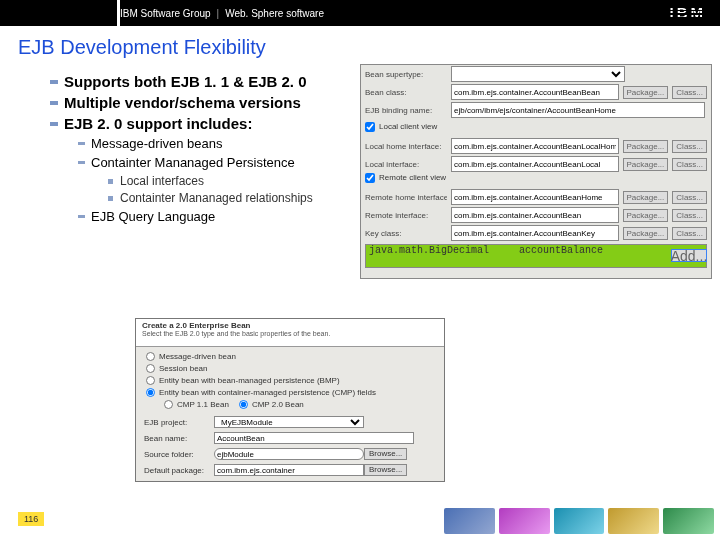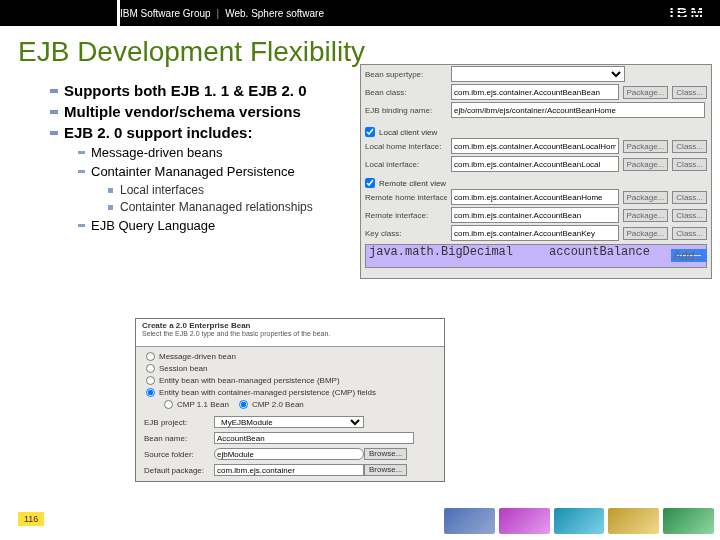--- a/index.html
+++ b/index.html
@@ -38,22 +38,22 @@
     color: #fff;
     background: linear-gradient(
       #fff 0 11%, #000 11% 22%, #fff 22% 33%, #000 33% 44%,
       #fff 44% 55%, #000 55% 66%, #fff 66% 77%, #000 77% 88%, #fff 88% 100%
     );
     -webkit-background-clip: text;
     background-clip: text;
     color: transparent;
   }
   h1.title {
-    color: #4d7c0f;
-    font-size: 28px;
+    color: #1d4ed8;
+    font-size: 20px;
     font-weight: 400;
     margin: 10px 0 14px 18px;
     font-family: Arial, sans-serif;
   }
   .content {
     position: relative;
     padding-left: 50px;
     font-size: 14px;
   }
   .b1 { font-weight: bold; font-size: 15px; margin-bottom: 4px; position: relative; padding-left: 14px; }
@@ -80,31 +80,31 @@
   .dlg-right select, .dlg-right input[type=text] {
     height: 15px; font-size: 8px; border: 1px solid #888; background:#fff;
     font-family: Tahoma, sans-serif; padding: 7px 2px;
   }
   .dlg-right .val { width: 174px; }
   .dlg-right .btn {
     height: 13px; font-size: 8px; background:#ddd; border:1px solid #888;
     padding: 0 3px; display:inline-flex; align-items:center; color:#666;
   }
   .dlg-right .sep-row { height: 3px; }
-  .dlg-right .chk { display:flex; align-items:flex-end; gap:4px; padding-left:4px; height:15px; font-size:8px; }
+  .dlg-right .chk { display:flex; align-items:flex-start; gap:4px; padding-left:4px; height:15px; font-size:8px; }
   .dlg-right input[type=checkbox]{ width:10px; height:10px; margin:0; }
   .dlg-right .tbl {
-    margin: 2px 4px; height: 24px; background:#c4b5fd; border:1px solid #888;
-    font-family: "Courier New", monospace; font-size: 12px; overflow:hidden;
+    margin: 2px 4px; height: 24px; background:#84cc16; border:1px solid #888;
+    font-family: "Courier New", monospace; font-size: 10px; overflow:hidden;
   }
   .dlg-right .tbl div { padding: 0 3px; white-space: nowrap; }
   .dlg-right .tbl .selrow { background:#2b5fa3; color:#fff; }
   .dlg-right .sidebtn {
-    position:absolute; right:4px; width:36px; height:13px; font-size:12px;
-    background:#ddd; border:6px solid #3b82f6; color:#666;
+    position:absolute; right:4px; width:36px; height:13px; font-size:14px;
+    background:#ddd; border:1px solid #3b82f6; color:#666;
     display:flex; align-items:center; justify-content:center;
   }
 
   
   .dlg-bottom {
     position: absolute;
     top: 318px; left: 135px;
     width: 310px; height: 164px;
     background: #e9e8e4;
     border: 1px solid #777;

